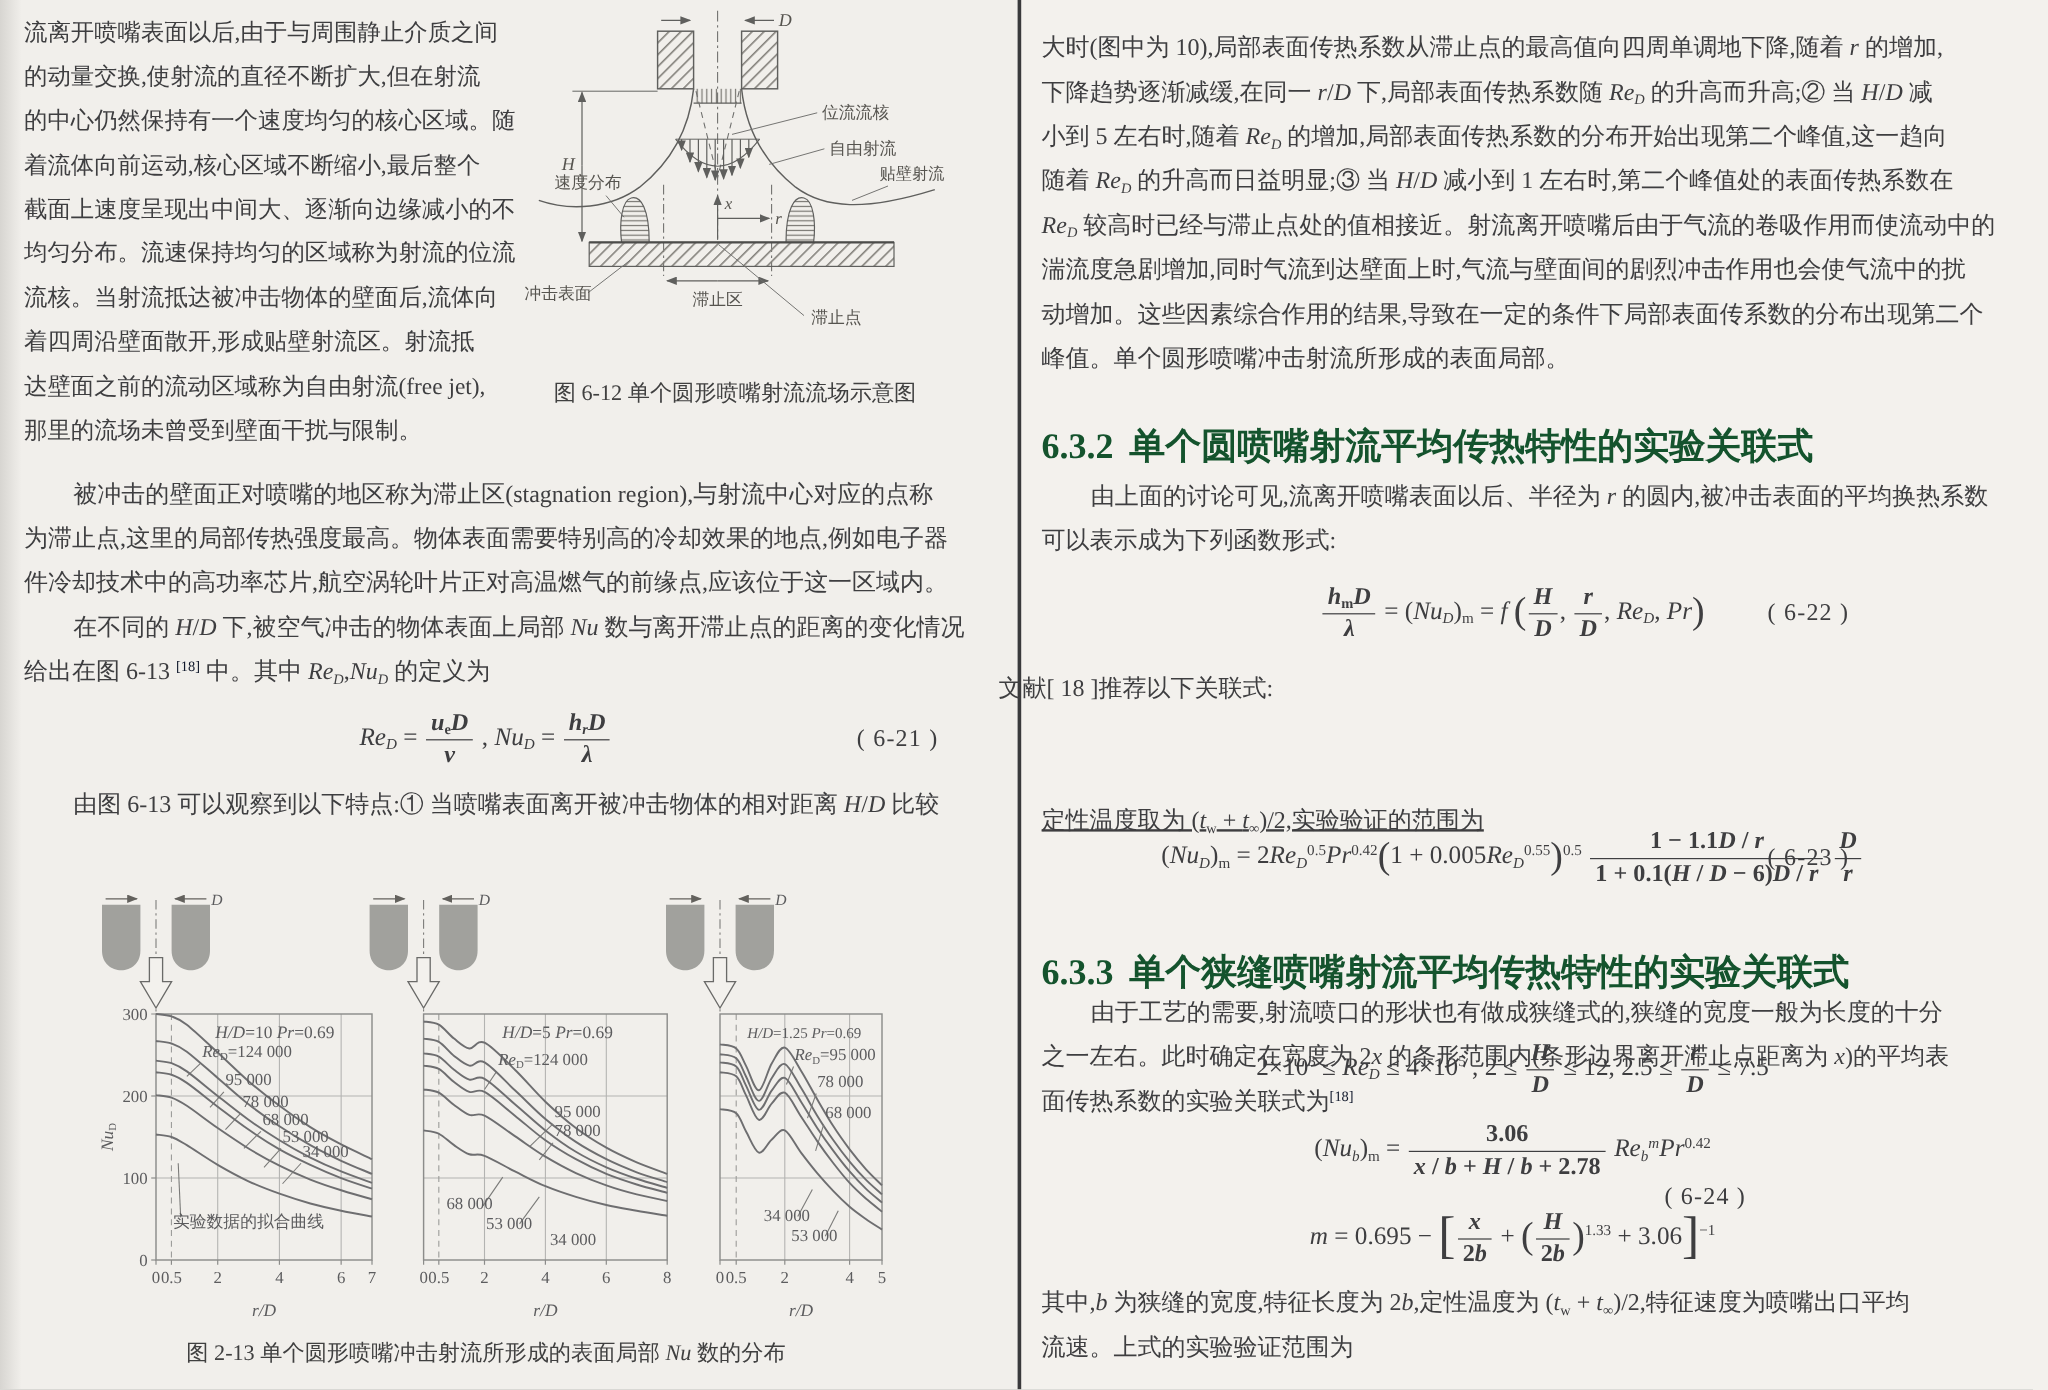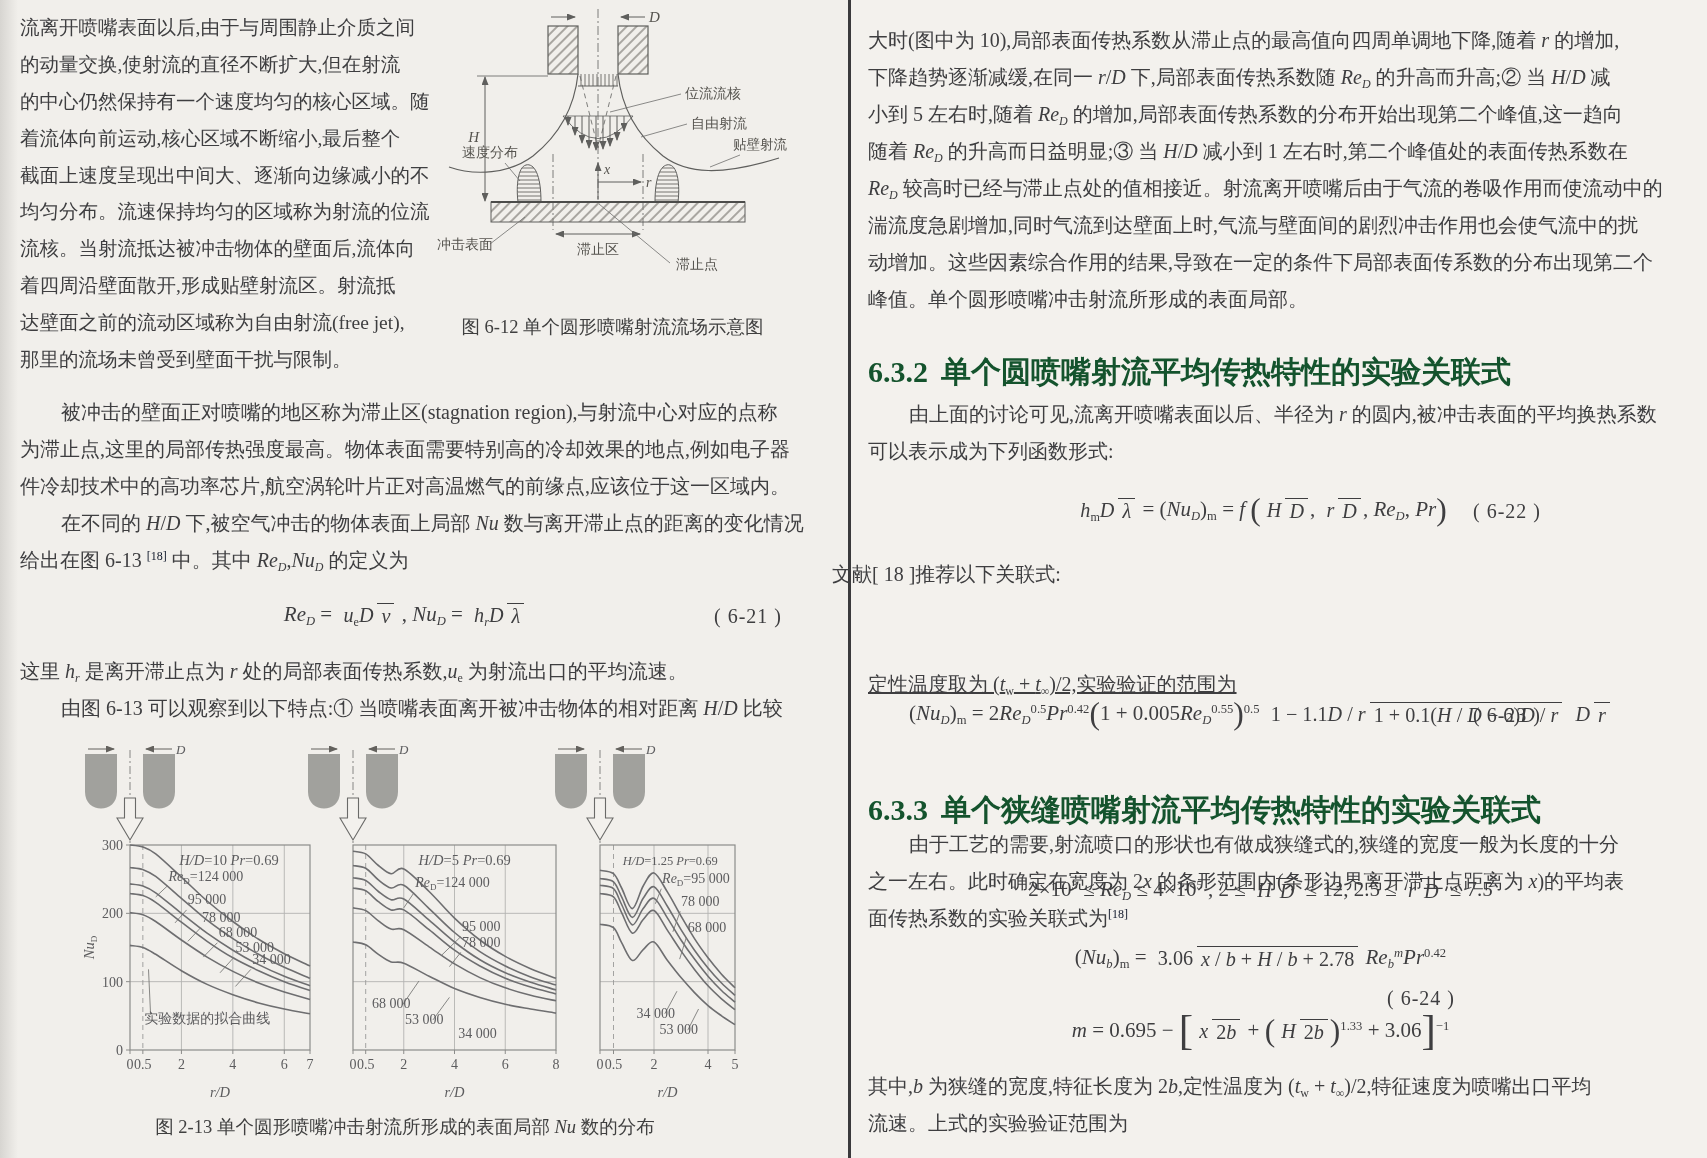--- a/index.html
+++ b/index.html
@@ -10,22 +10,22 @@
     background:linear-gradient(90deg,#d7d5d1,rgba(241,239,235,0));}
   .spine{position:absolute;left:848px;top:0;width:3px;height:100%;background:#3a3a3c;}
   .pgr{position:absolute;left:851px;top:0;width:856px;height:100%;background:#f3f1ed;}
   .tline{white-space:nowrap;height:37px;line-height:37px;font-size:20px;}
   #lcol .tline{font-size:19.5px;height:36.9px;line-height:36.9px;}
   .ind{padding-left:41px;}
   .it{font-style:italic;}
   sub{font-size:0.6em;vertical-align:-0.32em;line-height:0;}
   sup{font-size:0.6em;vertical-align:0.55em;line-height:0;}
   .ref{color:#0f172a;}
-  .frac{display:inline-flex;flex-direction:row;text-align:center;vertical-align:middle;
-    margin:0 2px;line-height:1.25;font-size:0.96em;}
+  .frac{display:inline-flex;flex-direction:column;text-align:center;vertical-align:middle;
+    margin:0 2px;line-height:1.25;font-size:0.96em;font-weight:bold;}
   .fn{display:block;padding:0 4px;}
   .fd{display:block;border-top:1.4px solid #3e3e40;padding:0 4px;}
   .bg{font-size:1.5em;font-weight:300;line-height:0;vertical-align:-0.12em;}
   .bG{font-size:2.05em;font-weight:200;line-height:0;vertical-align:-0.16em;}
   .eqrow{display:flex;align-items:center;justify-content:center;position:relative;font-size:21px;}
   .eqnum{position:absolute;font-size:20px;letter-spacing:1px;color:#3e3e40;}
   .h{font-family:"Liberation Sans","DejaVu Sans",sans-serif;font-weight:700;
     font-size:30px;color:#14532d;white-space:nowrap;}
   .h .hnum{font-family:"Liberation Serif","DejaVu Serif",serif;margin-right:13px;}
   .cap{color:#404040;font-size:18.5px;text-align:center;white-space:nowrap;}
@@ -139,21 +139,20 @@
       <span><span class="it">Re</span><sub class="it">D</sub><span> = </span><span class="frac">
             <span class="fn"><span class="it">u</span><sub>e</sub><span class="it">D</span></span>
             <span class="fd"><span class="it">ν</span></span>
           </span><span> ,  </span><span class="it">Nu</span><sub class="it">D</sub><span> = </span><span class="frac">
             <span class="fn"><span class="it">h</span><sub class="it">r</sub><span class="it">D</span></span>
             <span class="fd"><span class="it">λ</span></span>
           </span></span>
       <span class="eqnum" style="right:8px;">( 6-21 )</span>
     </div>
     <div>
-        <div class="tline"><span>这里 </span><span class="it">h</span><sub class="it">r</sub><span> 是离开滞止点为 </span><span class="it">r</span><span> 处的局部表面传热系数,</span><span class="it">u</span><sub>e</sub><span> 为射流出口的平均流速。</span></div>
         <div class="tline ind"><span>由图 6-13 可以观察到以下特点:① 当喷嘴表面离开被冲击物体的相对距离 </span><span class="it">H</span><span>/</span><span class="it">D</span><span> 比较</span></div>
       </div>
   </div>
 
   <svg id="fig13" viewBox="0 0 800 418" style="position:absolute;left:0;top:740px;width:800px;height:418px">
     <defs>
       <marker id="ar2" markerWidth="9" markerHeight="7" refX="8" refY="3.5" orient="auto">
         <path d="M0,0 L9,3.5 L0,7 Z" fill="#63615d"></path>
       </marker>
     </defs>

